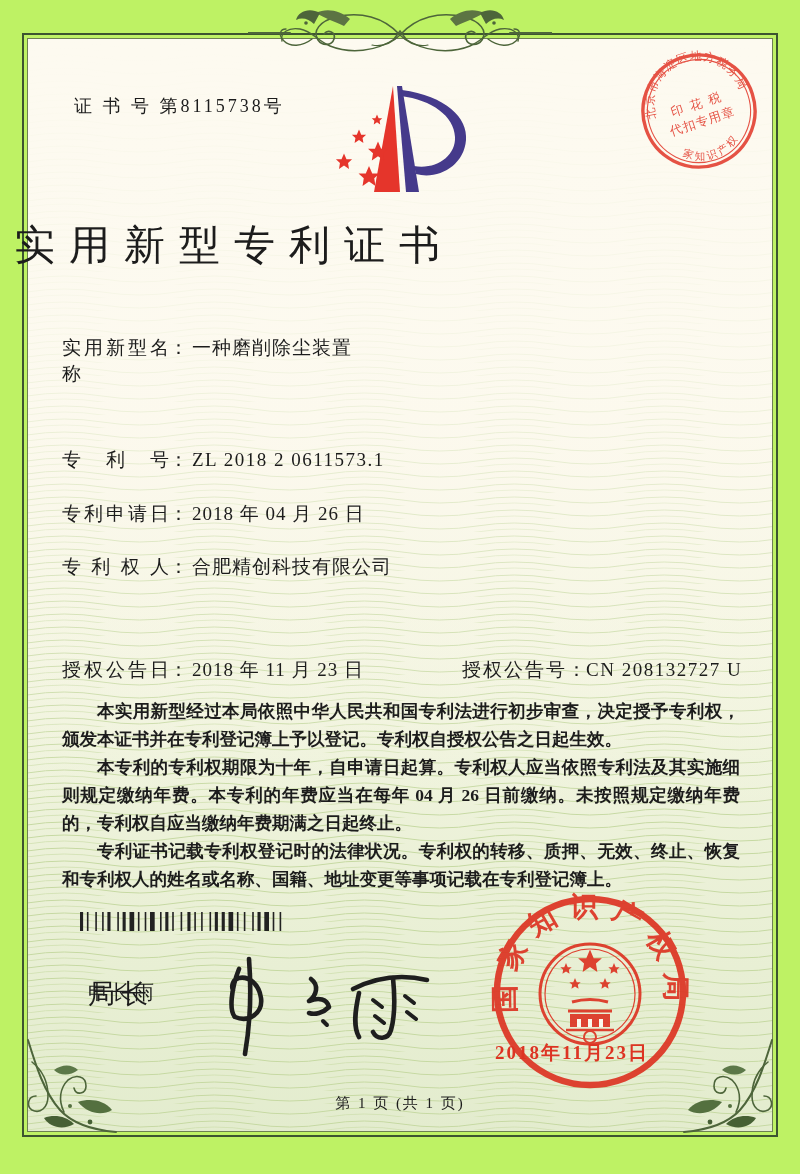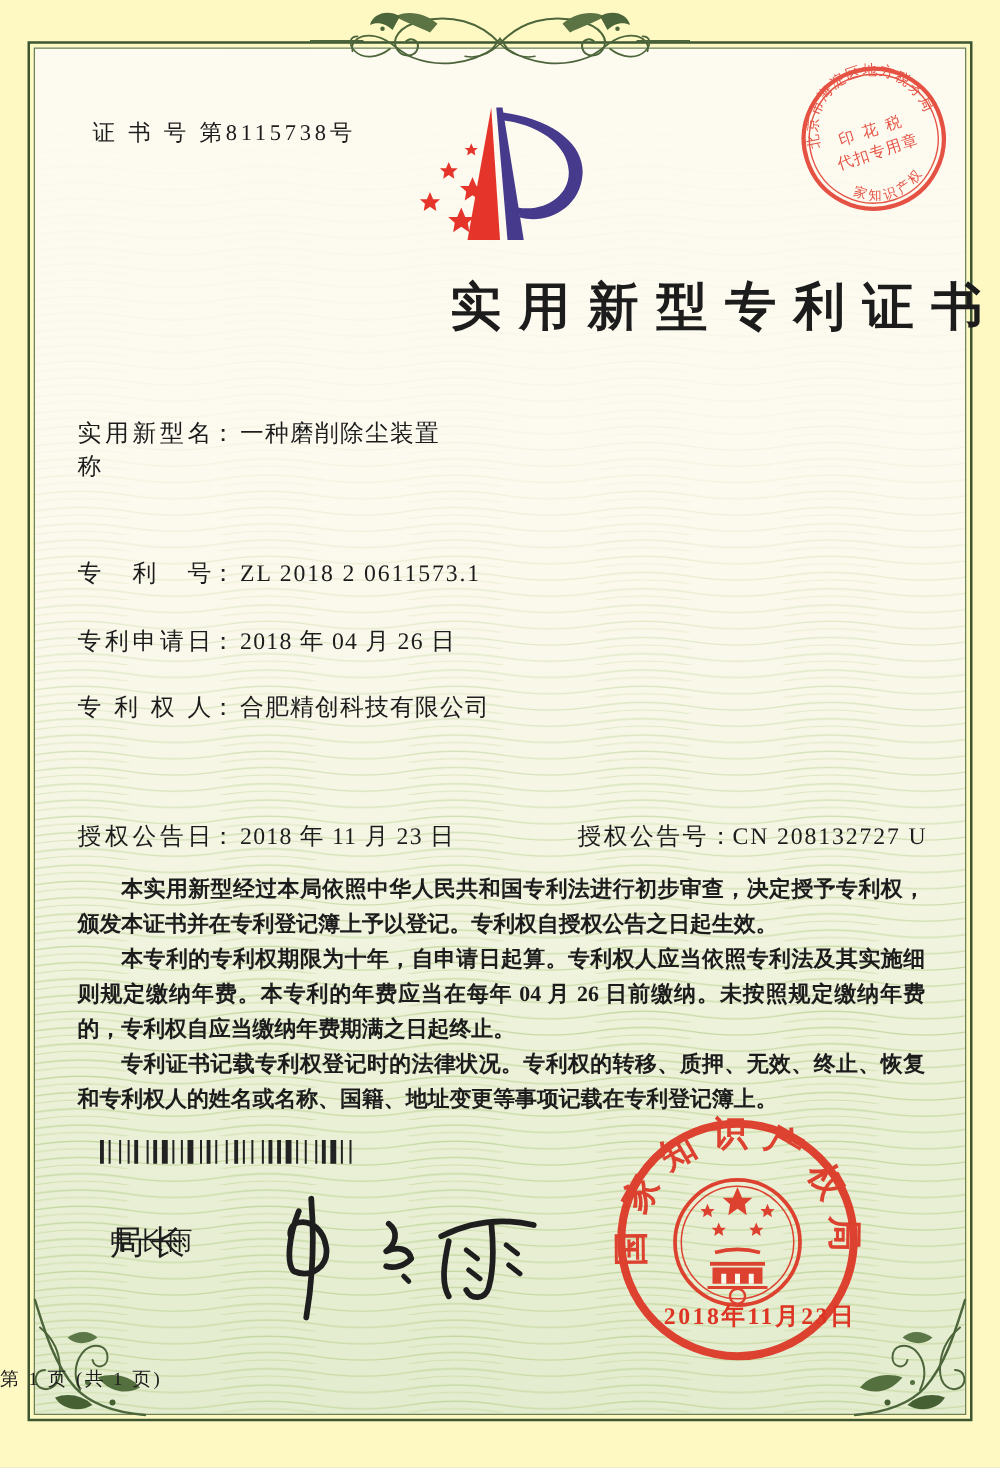--- a/index.html
+++ b/index.html
@@ -1,47 +1,47 @@
 <!DOCTYPE html>
 <html><head>
 <meta charset="utf-8">
 <style>
   html,body{margin:0;padding:0;background:#e8e4d8;}
-  #page{width:800px;height:1174px;position:relative;margin:0 auto;background:#fef9c3;
+  #page{width:800px;height:1174px;position:relative;margin:0 auto;background:#bef264;
         font-family:"Liberation Serif","DejaVu Serif",serif;color:#1c1c1c;overflow:hidden;}
   
   .frame-outer{position:absolute;left:22px;top:33px;right:22px;bottom:37px;border:2px solid #3d5530;}
   .frame-inner{position:absolute;left:3px;top:3px;right:3px;bottom:3px;border:1px solid #6d8152;}
   .tint{position:absolute;left:27px;top:38px;right:27px;bottom:42px;
         background:linear-gradient(180deg,#fdfaf0 0%,#faf7e8 35%,#eff3dc 65%,#e3ecce 100%);}
   .waves{position:absolute;left:27px;top:38px;}
   .fade{position:absolute;left:27px;top:38px;right:27px;bottom:42px;
         background:linear-gradient(180deg,rgba(253,250,240,1) 0%,rgba(253,250,240,.85) 28%,rgba(253,250,240,.3) 52%,rgba(253,250,240,0) 72%);}
   .abs{position:absolute;}
   
   .cert-no{left:74px;top:94px;font-size:18px;letter-spacing:3px;}
-  .title{left:0;top:218px;width:100%;text-align:right;font-size:41px;font-weight:bold;
+  .title{left:0;top:218px;width:100%;text-align:left;font-size:41px;font-weight:normal;
          letter-spacing:14px;text-indent:14px;}
   
   .frow{left:62px;top:0;width:676px;font-size:19px;line-height:26px;}
   .flabel{display:inline-block;width:107px;text-align:justify;text-align-last:justify;vertical-align:top;}
   .fcolon{display:inline-block;vertical-align:top;}
   .fval{display:inline-block;vertical-align:top;letter-spacing:1px;margin-left:4px;}
   .fval-wrap{max-width:480px;}
   .g2{position:absolute;left:400px;top:0;white-space:nowrap;}
   .g2 .glabel{letter-spacing:2px;}
   
   .bodytext{left:62px;top:697px;width:678px;font-size:17.5px;line-height:28px;text-align:justify;}
   .bodytext p{margin:0;text-indent:2em;font-weight:bold;}
   
   .officer-title{left:88px;top:976px;font-size:27px;letter-spacing:6px;}
   .officer-name{left:88px;top:979px;font-size:20px;letter-spacing:3px;}
-  .seal-date{left:495px;top:1040px;width:190px;text-align:right;font-size:19px;
+  .seal-date{left:495px;top:1040px;width:190px;text-align:left;font-size:19px;
              letter-spacing:2px;color:#dd3423;font-weight:bold;}
-  .footer{left:0;top:1094px;width:100%;text-align:left;font-size:15px;letter-spacing:2px;}
+  .footer{left:0;top:1094px;width:100%;text-align:center;font-size:15px;letter-spacing:2px;}
   .green-stroke{stroke:#4d653a;fill:none;stroke-linecap:round;}
 </style>
 </head>
 <body>
 
 <div id="page">
 
   <div class="tint"></div>
   <svg class="waves" width="746" height="1094">
     <defs>

